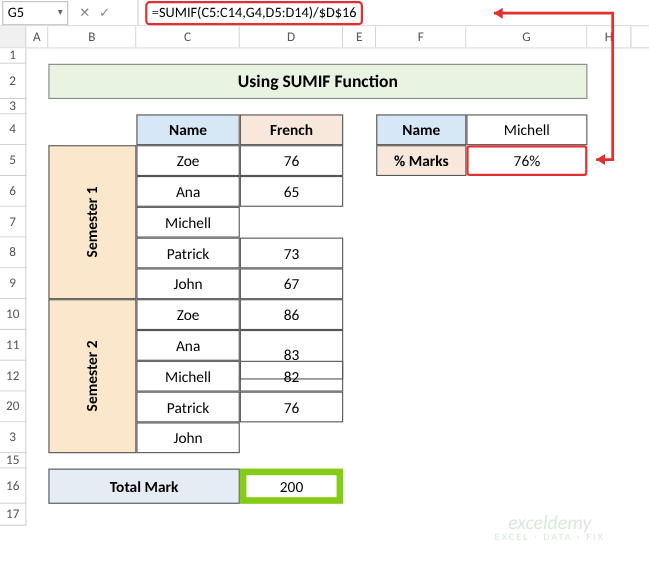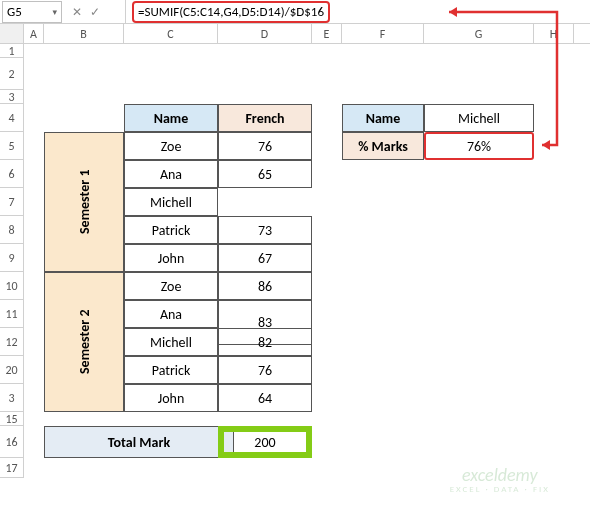--- a/index.html
+++ b/index.html
@@ -179,20 +179,21 @@
     <div class="row-h" style="height:28px">12</div>
     <div class="row-h" style="height:28px">20</div>
     <div class="row-h" style="height:28px">3</div>
     <div class="row-h" style="height:14px">15</div>
     <div class="row-h" style="height:32px">16</div>
     <div class="row-h" style="height:20px">17</div>
   </div>
 
   <div class="cells">
 
+    <div class="cell title-cell" style="left:20px;top:14px;width:490px;height:32px">Using SUMIF Function</div>
 
     <div class="cell header-name" style="left:100px;top:60px;width:94px;height:28px">Name</div>
     <div class="cell header-french" style="left:194px;top:60px;width:94px;height:28px">French</div>
     <div class="cell header-name2" style="left:318px;top:60px;width:82px;height:28px">Name</div>
     <div class="cell g4-cell" style="left:400px;top:60px;width:110px;height:28px">Michell</div>
 
     <div class="cell header-marks" style="left:318px;top:88px;width:82px;height:28px">% Marks</div>
     <div class="cell g5-cell" style="left:400px;top:88px;width:110px;height:28px">76%</div>
 
     <div class="cell sem" style="left:20px;top:88px;width:80px;height:140px">Semester 1</div>
@@ -210,23 +211,22 @@
     <div class="cell data-cell" style="left:194px;top:200px;width:94px;height:28px">67</div>
     <div class="cell data-cell" style="left:100px;top:228px;width:94px;height:28px">Zoe</div>
     <div class="cell data-cell" style="left:194px;top:228px;width:94px;height:28px">86</div>
     <div class="cell data-cell" style="left:100px;top:256px;width:94px;height:28px">Ana</div>
     <div class="cell data-cell" style="left:194px;top:256px;width:94px;height:45px">83</div>
     <div class="cell data-cell" style="left:100px;top:284px;width:94px;height:28px">Michell</div>
     <div class="cell data-cell" style="left:194px;top:284px;width:94px;height:28px">82</div>
     <div class="cell data-cell" style="left:100px;top:312px;width:94px;height:28px">Patrick</div>
     <div class="cell data-cell" style="left:194px;top:312px;width:94px;height:28px">76</div>
     <div class="cell data-cell" style="left:100px;top:340px;width:94px;height:28px">John</div>
-    <div class="cell data-cell" style="left:194px;top:340px;width:94px;height:28px">64</div>
-
-    <div class="cell total-label" style="left:20px;top:382px;width:190px;height:32px">Total Mark</div>
+
+    <div class="cell total-label" style="left:20px;top:382px;width:174px;height:32px">Total Mark</div>
     <div class="cell total-val" style="left:194px;top:382px;width:94px;height:32px">200</div>
 
     <svg style="position:absolute;left:0;top:-44px;width:560px;height:180px;pointer-events:none">
       <path d="M 425 12 L 533 12 L 533 145 L 518 145" stroke="#e03030" stroke-width="2.5" fill="none"></path>
       <polygon points="518,145 526,140 526,150" fill="#e03030"></polygon>
       <polygon points="425,12 433,7 433,17" fill="#e03030"></polygon>
     </svg>
   </div>
 </div>
 

